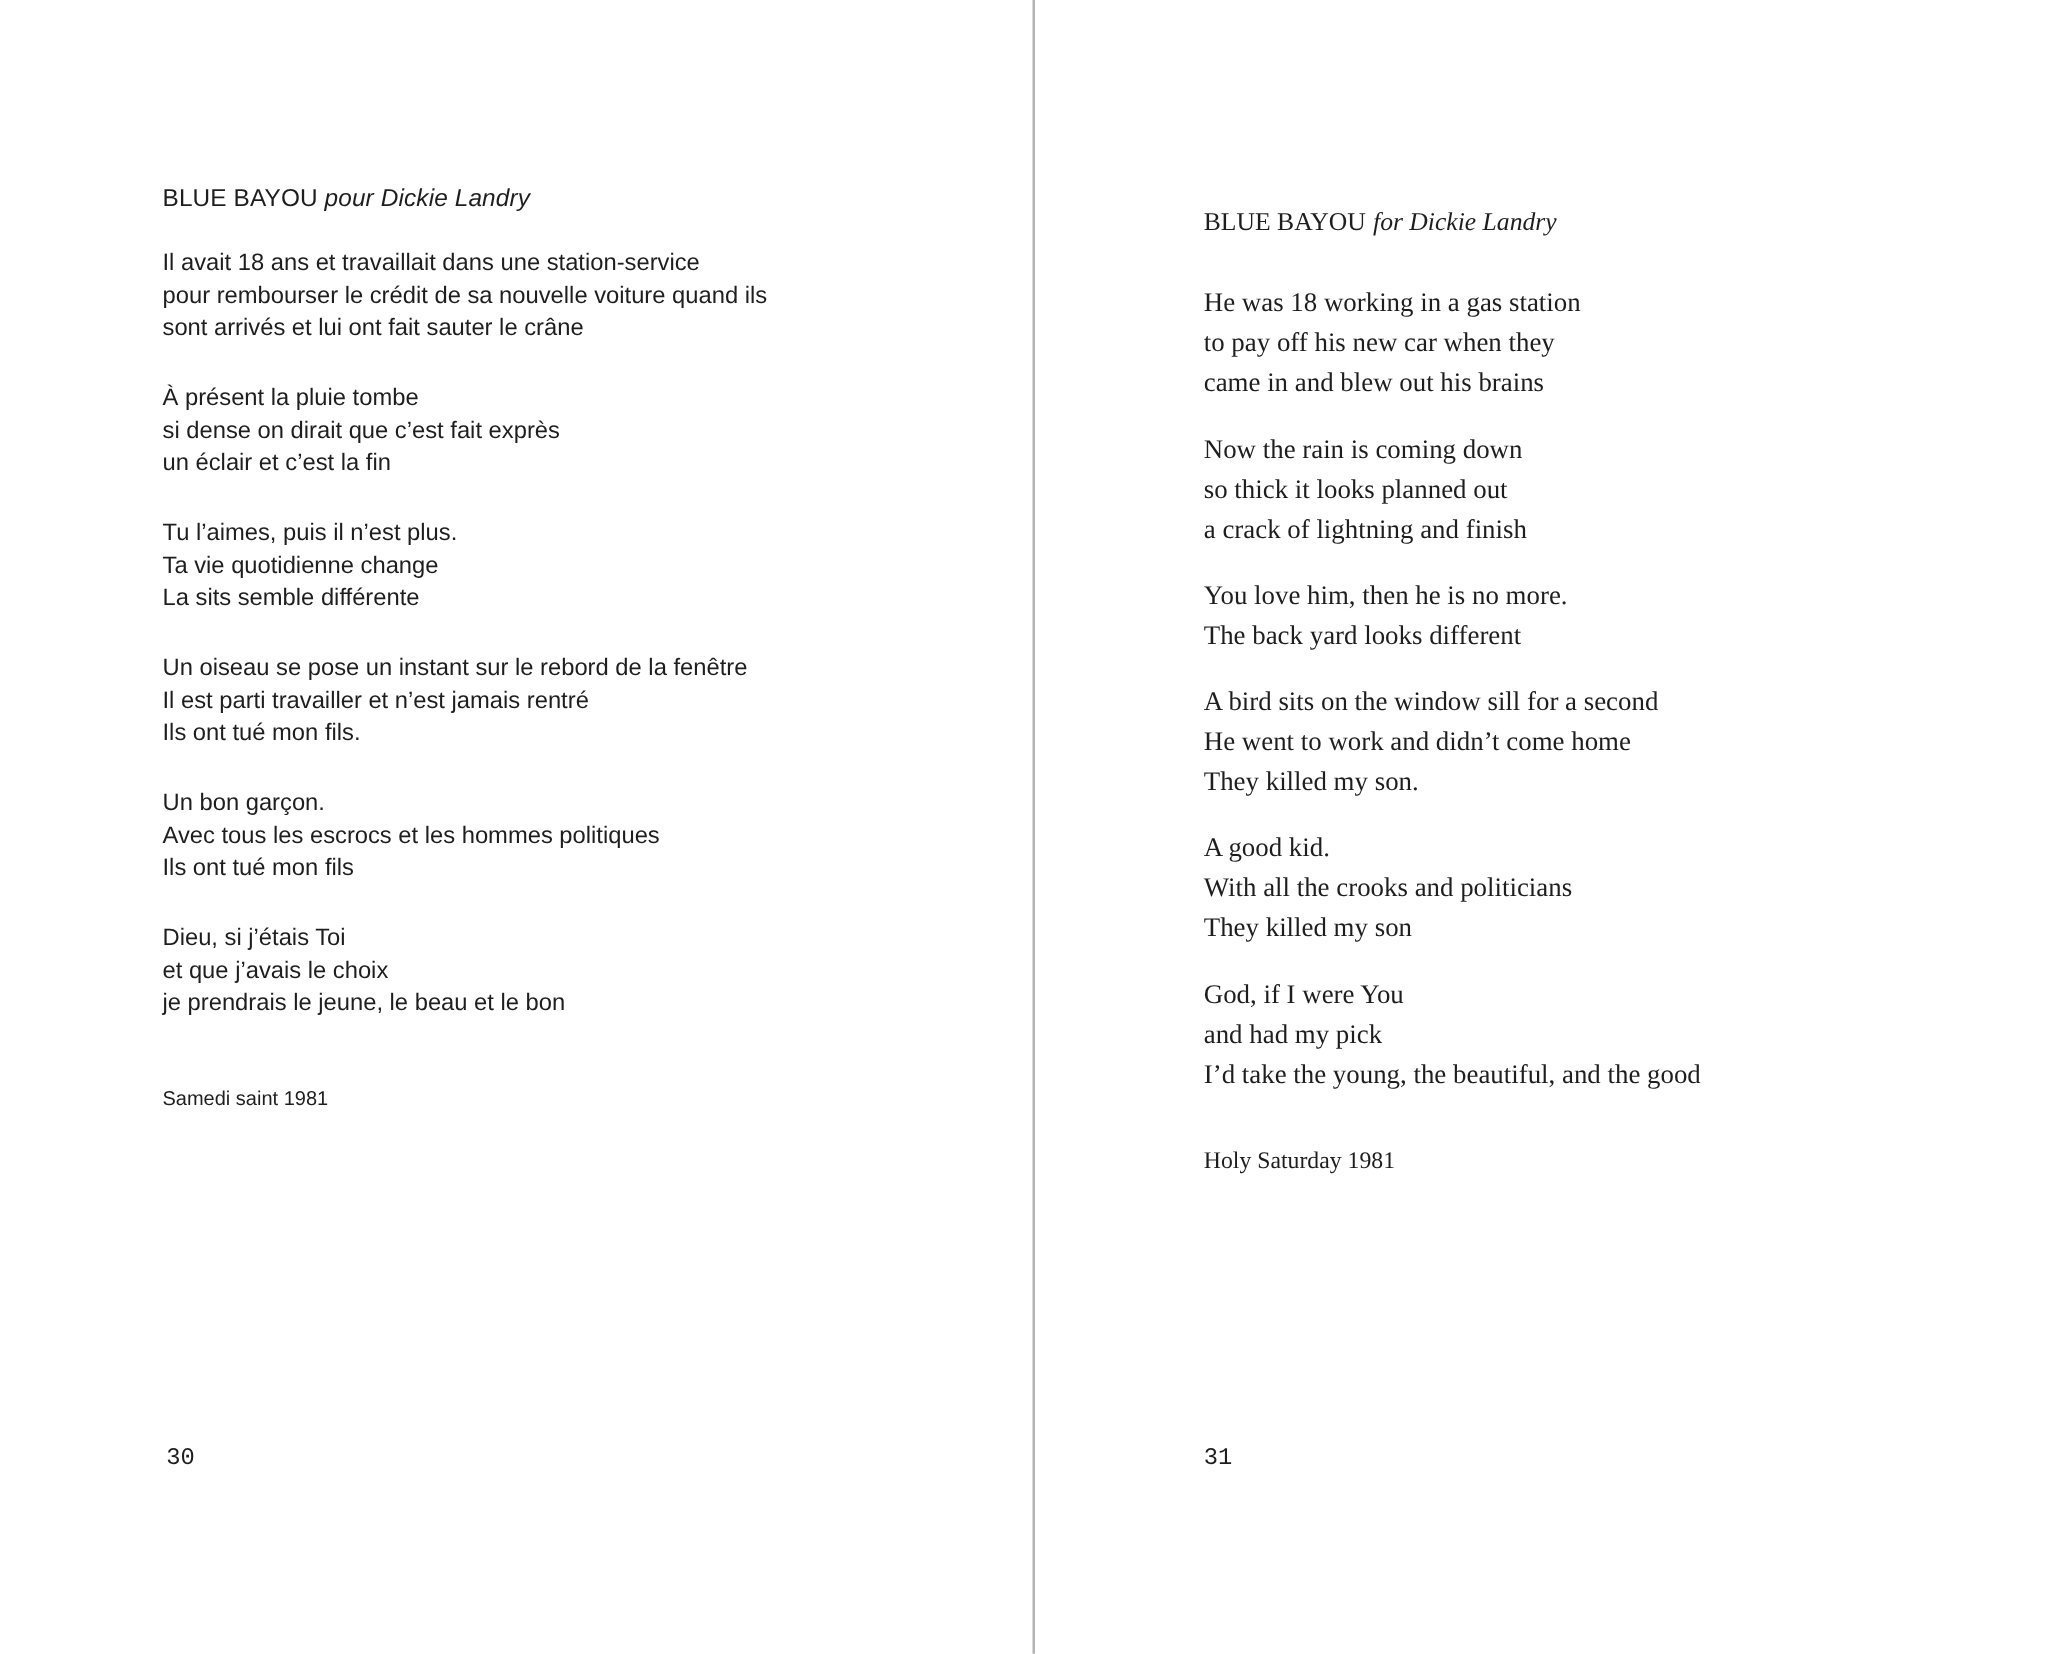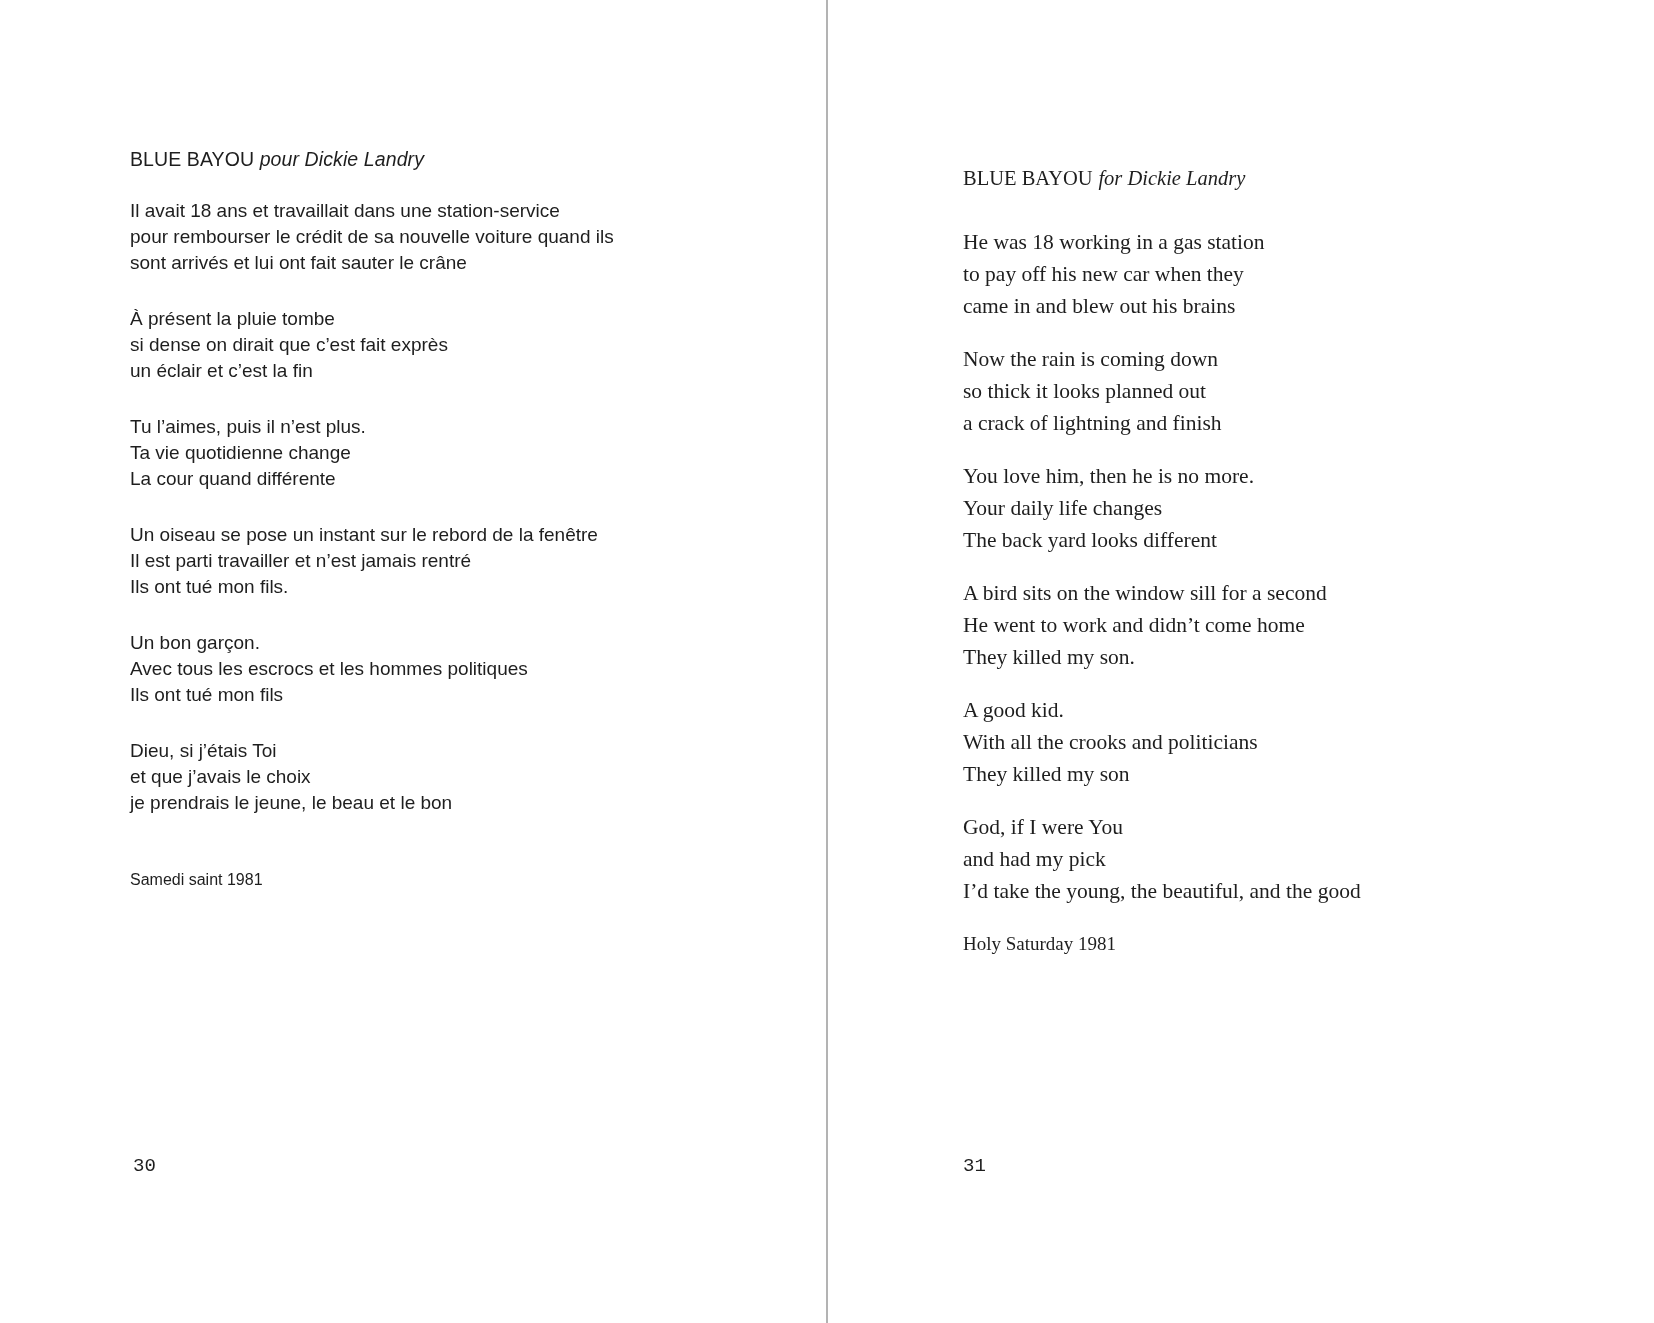--- a/index.html
+++ b/index.html
@@ -65,21 +65,21 @@
   .page-right .line {
     font-size: 21.5px;
     line-height: 32px;
   }
   .page-right .stanza {
     margin: 0 0 21px 0;
   }
   .page-right .date {
     font-size: 19px;
     line-height: 24px;
-    margin-top: 25px;
+    margin-top: 42px;
   }
   .title .ded {
     font-style: italic;
     margin-left: 0.28em;
   }
   .folio {
     position: absolute;
     top: 1155px;
     font-family: Liberation Mono, monospace;
     font-size: 19px;
@@ -105,21 +105,21 @@
     <div class="line">sont arrivés et lui ont fait sauter le crâne</div>
   </div>
   <div class="stanza">
     <div class="line">À présent la pluie tombe</div>
     <div class="line">si dense on dirait que c’est fait exprès</div>
     <div class="line">un éclair et c’est la fin</div>
   </div>
   <div class="stanza">
     <div class="line">Tu l’aimes, puis il n’est plus.</div>
     <div class="line">Ta vie quotidienne change</div>
-    <div class="line">La cour quand différente</div>
+    <div class="line">La sits semble différente</div>
   </div>
   <div class="stanza">
     <div class="line">Un oiseau se pose un instant sur le rebord de la fenêtre</div>
     <div class="line">Il est parti travailler et n’est jamais rentré</div>
     <div class="line">Ils ont tué mon fils.</div>
   </div>
   <div class="stanza">
     <div class="line">Un bon garçon.</div>
     <div class="line">Avec tous les escrocs et les hommes politiques</div>
     <div class="line">Ils ont tué mon fils</div>
@@ -143,21 +143,20 @@
     <div class="line">to pay off his new car when they</div>
     <div class="line">came in and blew out his brains</div>
   </div>
   <div class="stanza">
     <div class="line">Now the rain is coming down</div>
     <div class="line">so thick it looks planned out</div>
     <div class="line">a crack of lightning and finish</div>
   </div>
   <div class="stanza">
     <div class="line">You love him, then he is no more.</div>
-    <div class="line">Your daily life changes</div>
     <div class="line">The back yard looks different</div>
   </div>
   <div class="stanza">
     <div class="line">A bird sits on the window sill for a second</div>
     <div class="line">He went to work and didn’t come home</div>
     <div class="line">They killed my son.</div>
   </div>
   <div class="stanza">
     <div class="line">A good kid.</div>
     <div class="line">With all the crooks and politicians</div>

